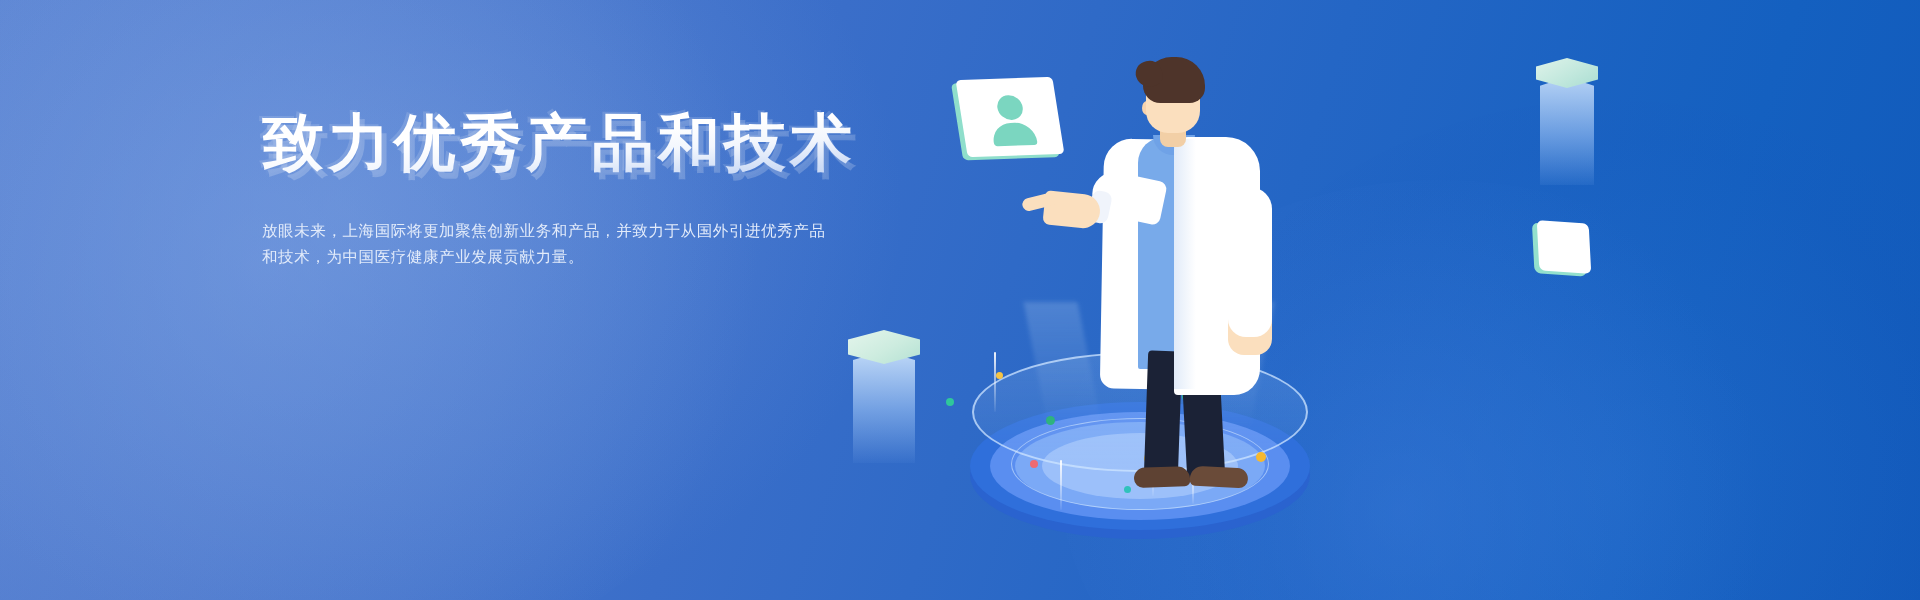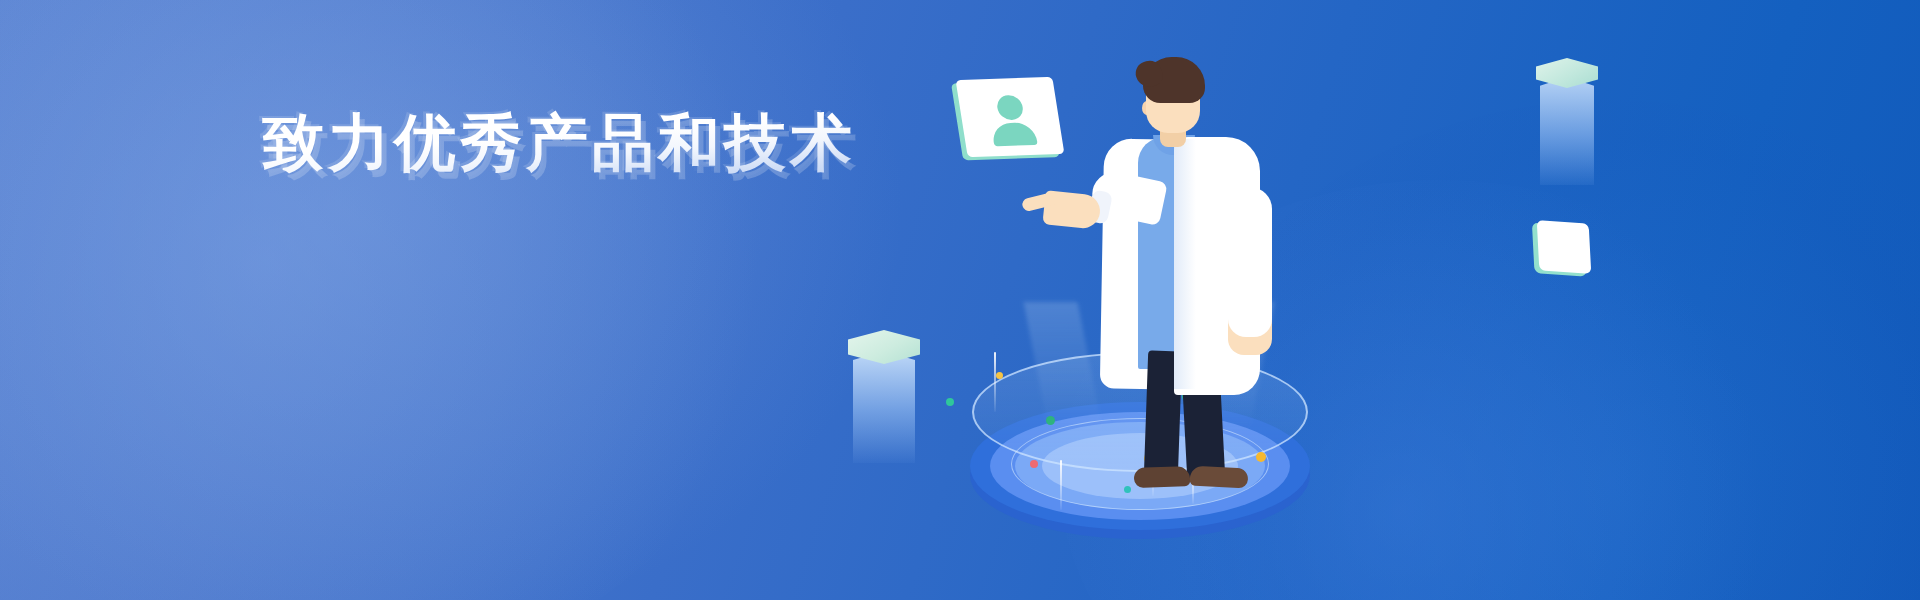--- a/index.html
+++ b/index.html
@@ -284,20 +284,24 @@
 <body>
 
 <div class="banner">
 
   <div class="bg-glow-left"></div>
   <div class="bg-glow-right"></div>
   <div class="bg-glow-center"></div>
 
   <div class="copy">
     <div class="headline headline-2">致力优秀产品和技术</div>
+    <div class="subtitle">
+      <span class="ln">放眼未来，上海国际将更加聚焦创新业务和产品，并致力于从国外引进优秀产品</span>
+      <span class="ln">和技术，为中国医疗健康产业发展贡献力量。</span>
+    </div>
   </div>
 
   <div class="art">
 
     <div class="profile-card">
       <div class="face"></div>
       <div class="avatar-head"></div>
       <div class="avatar-body"></div>
     </div>
 

